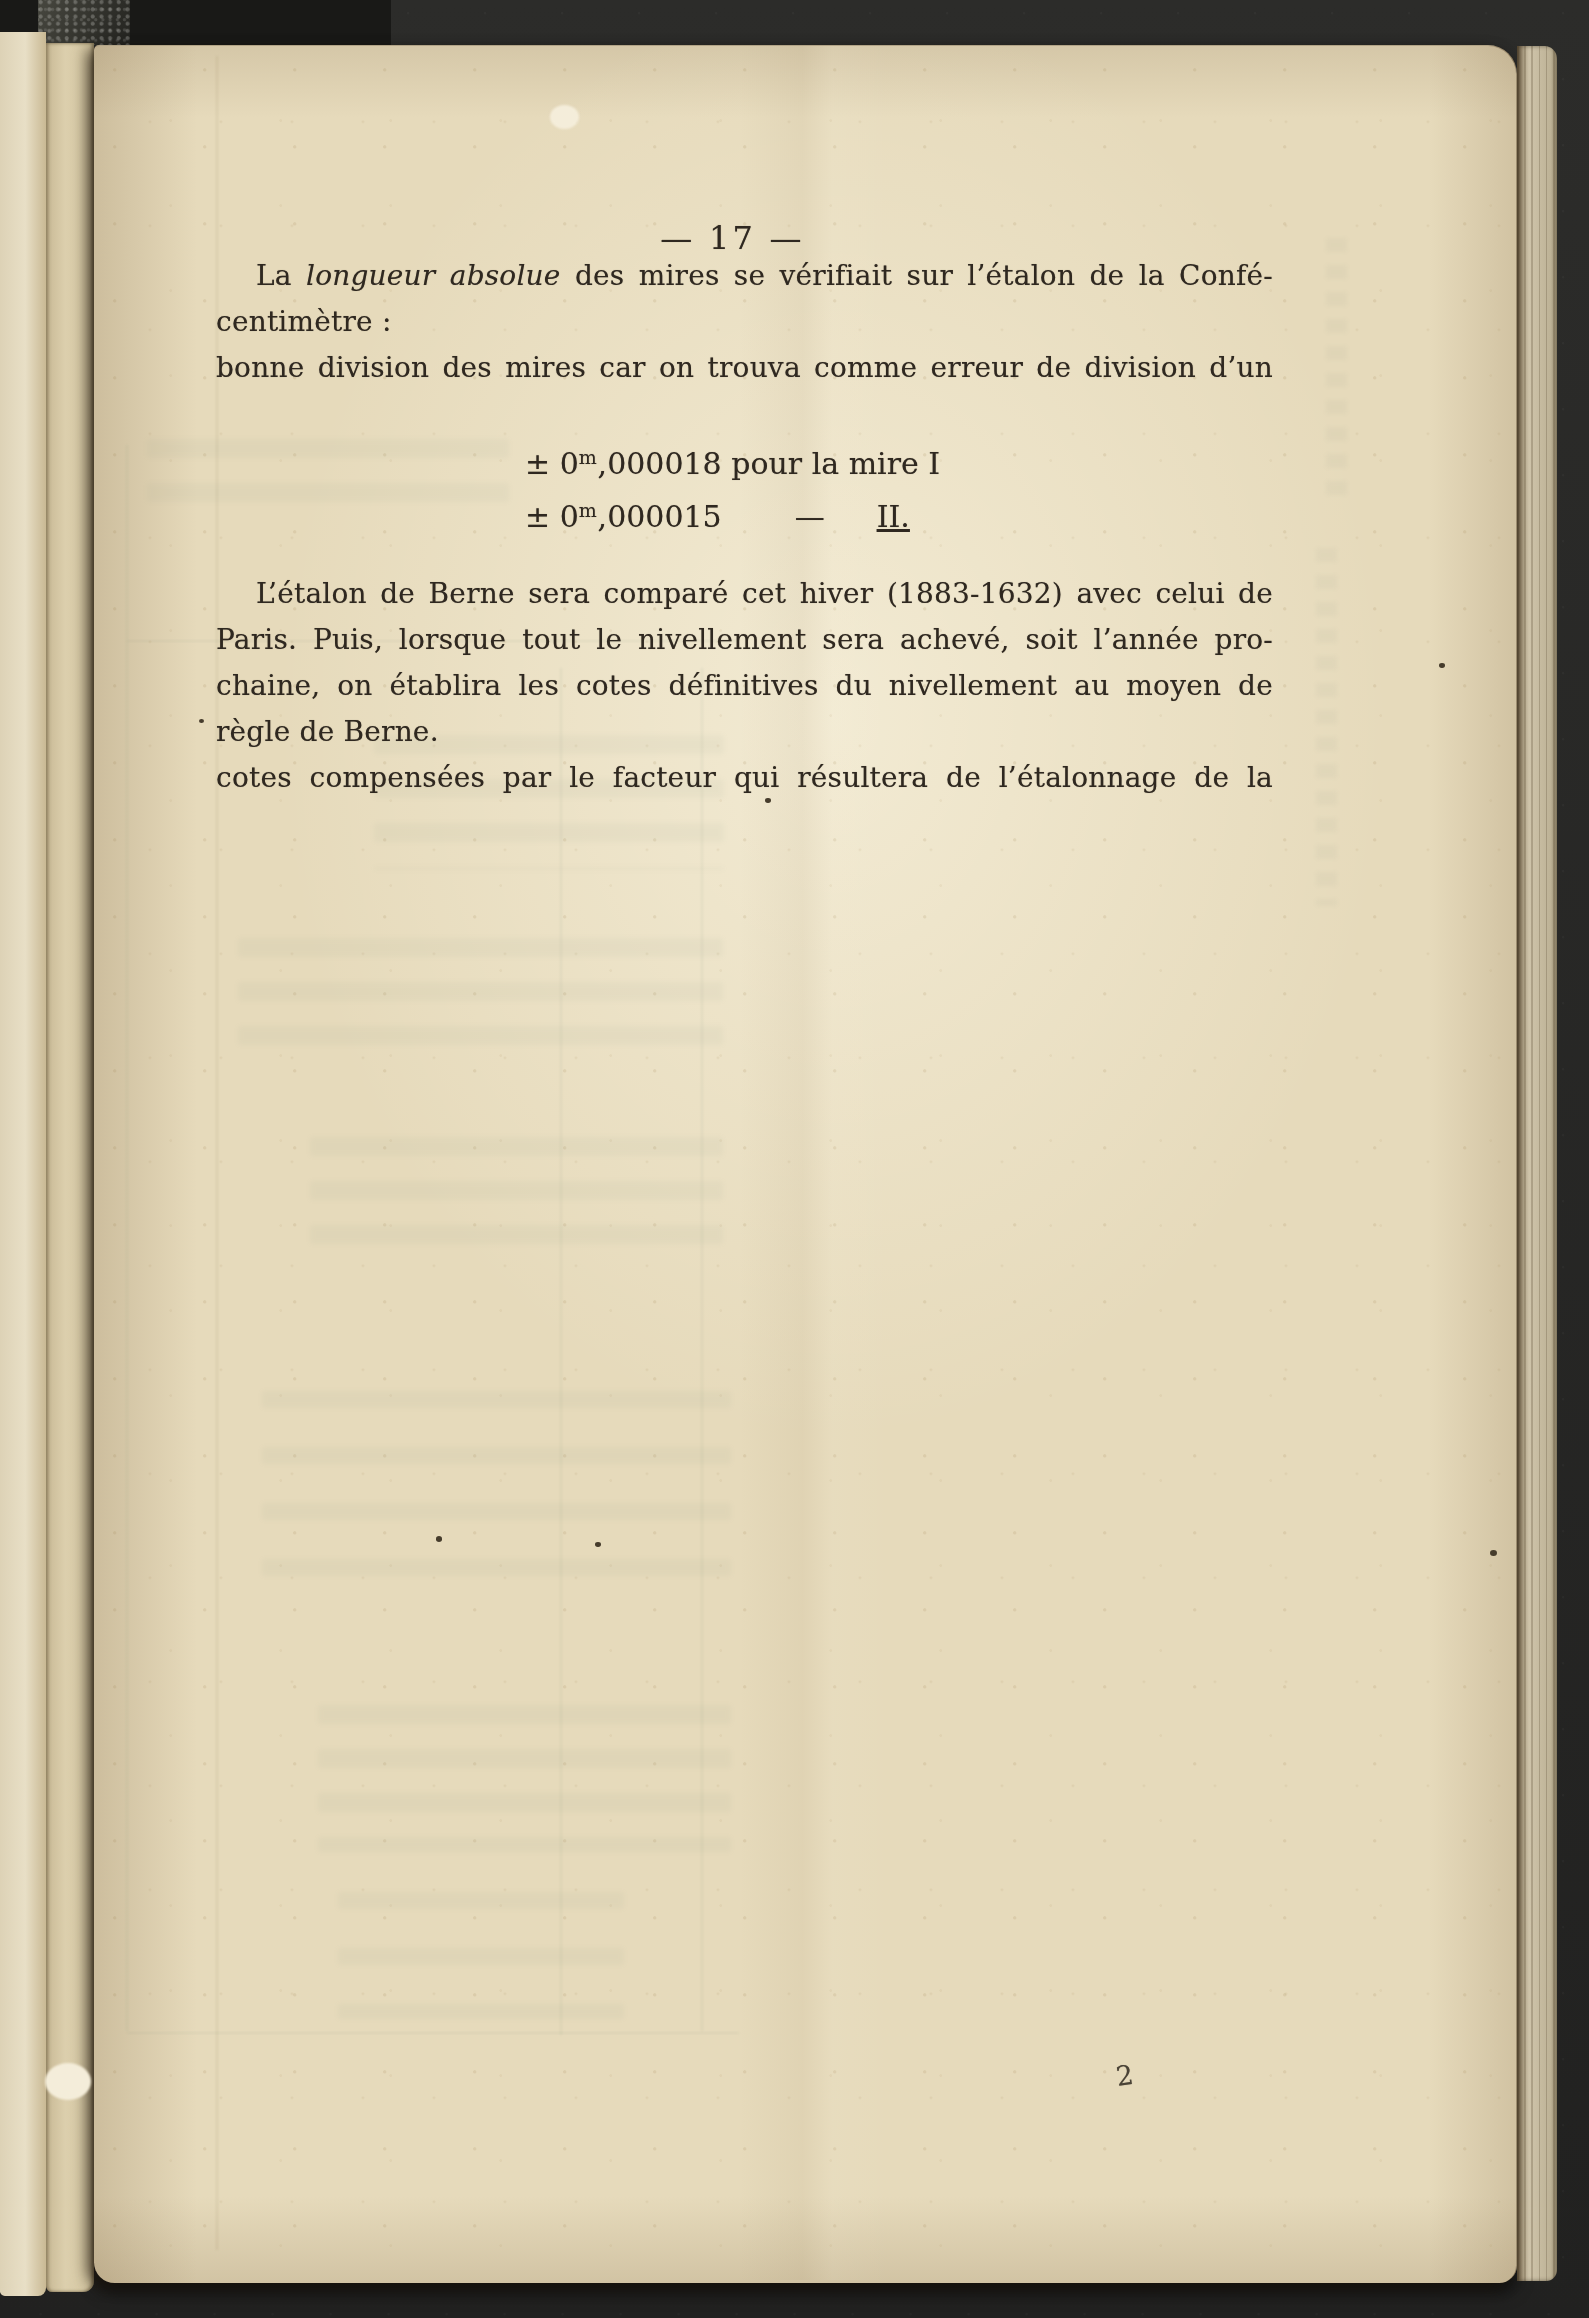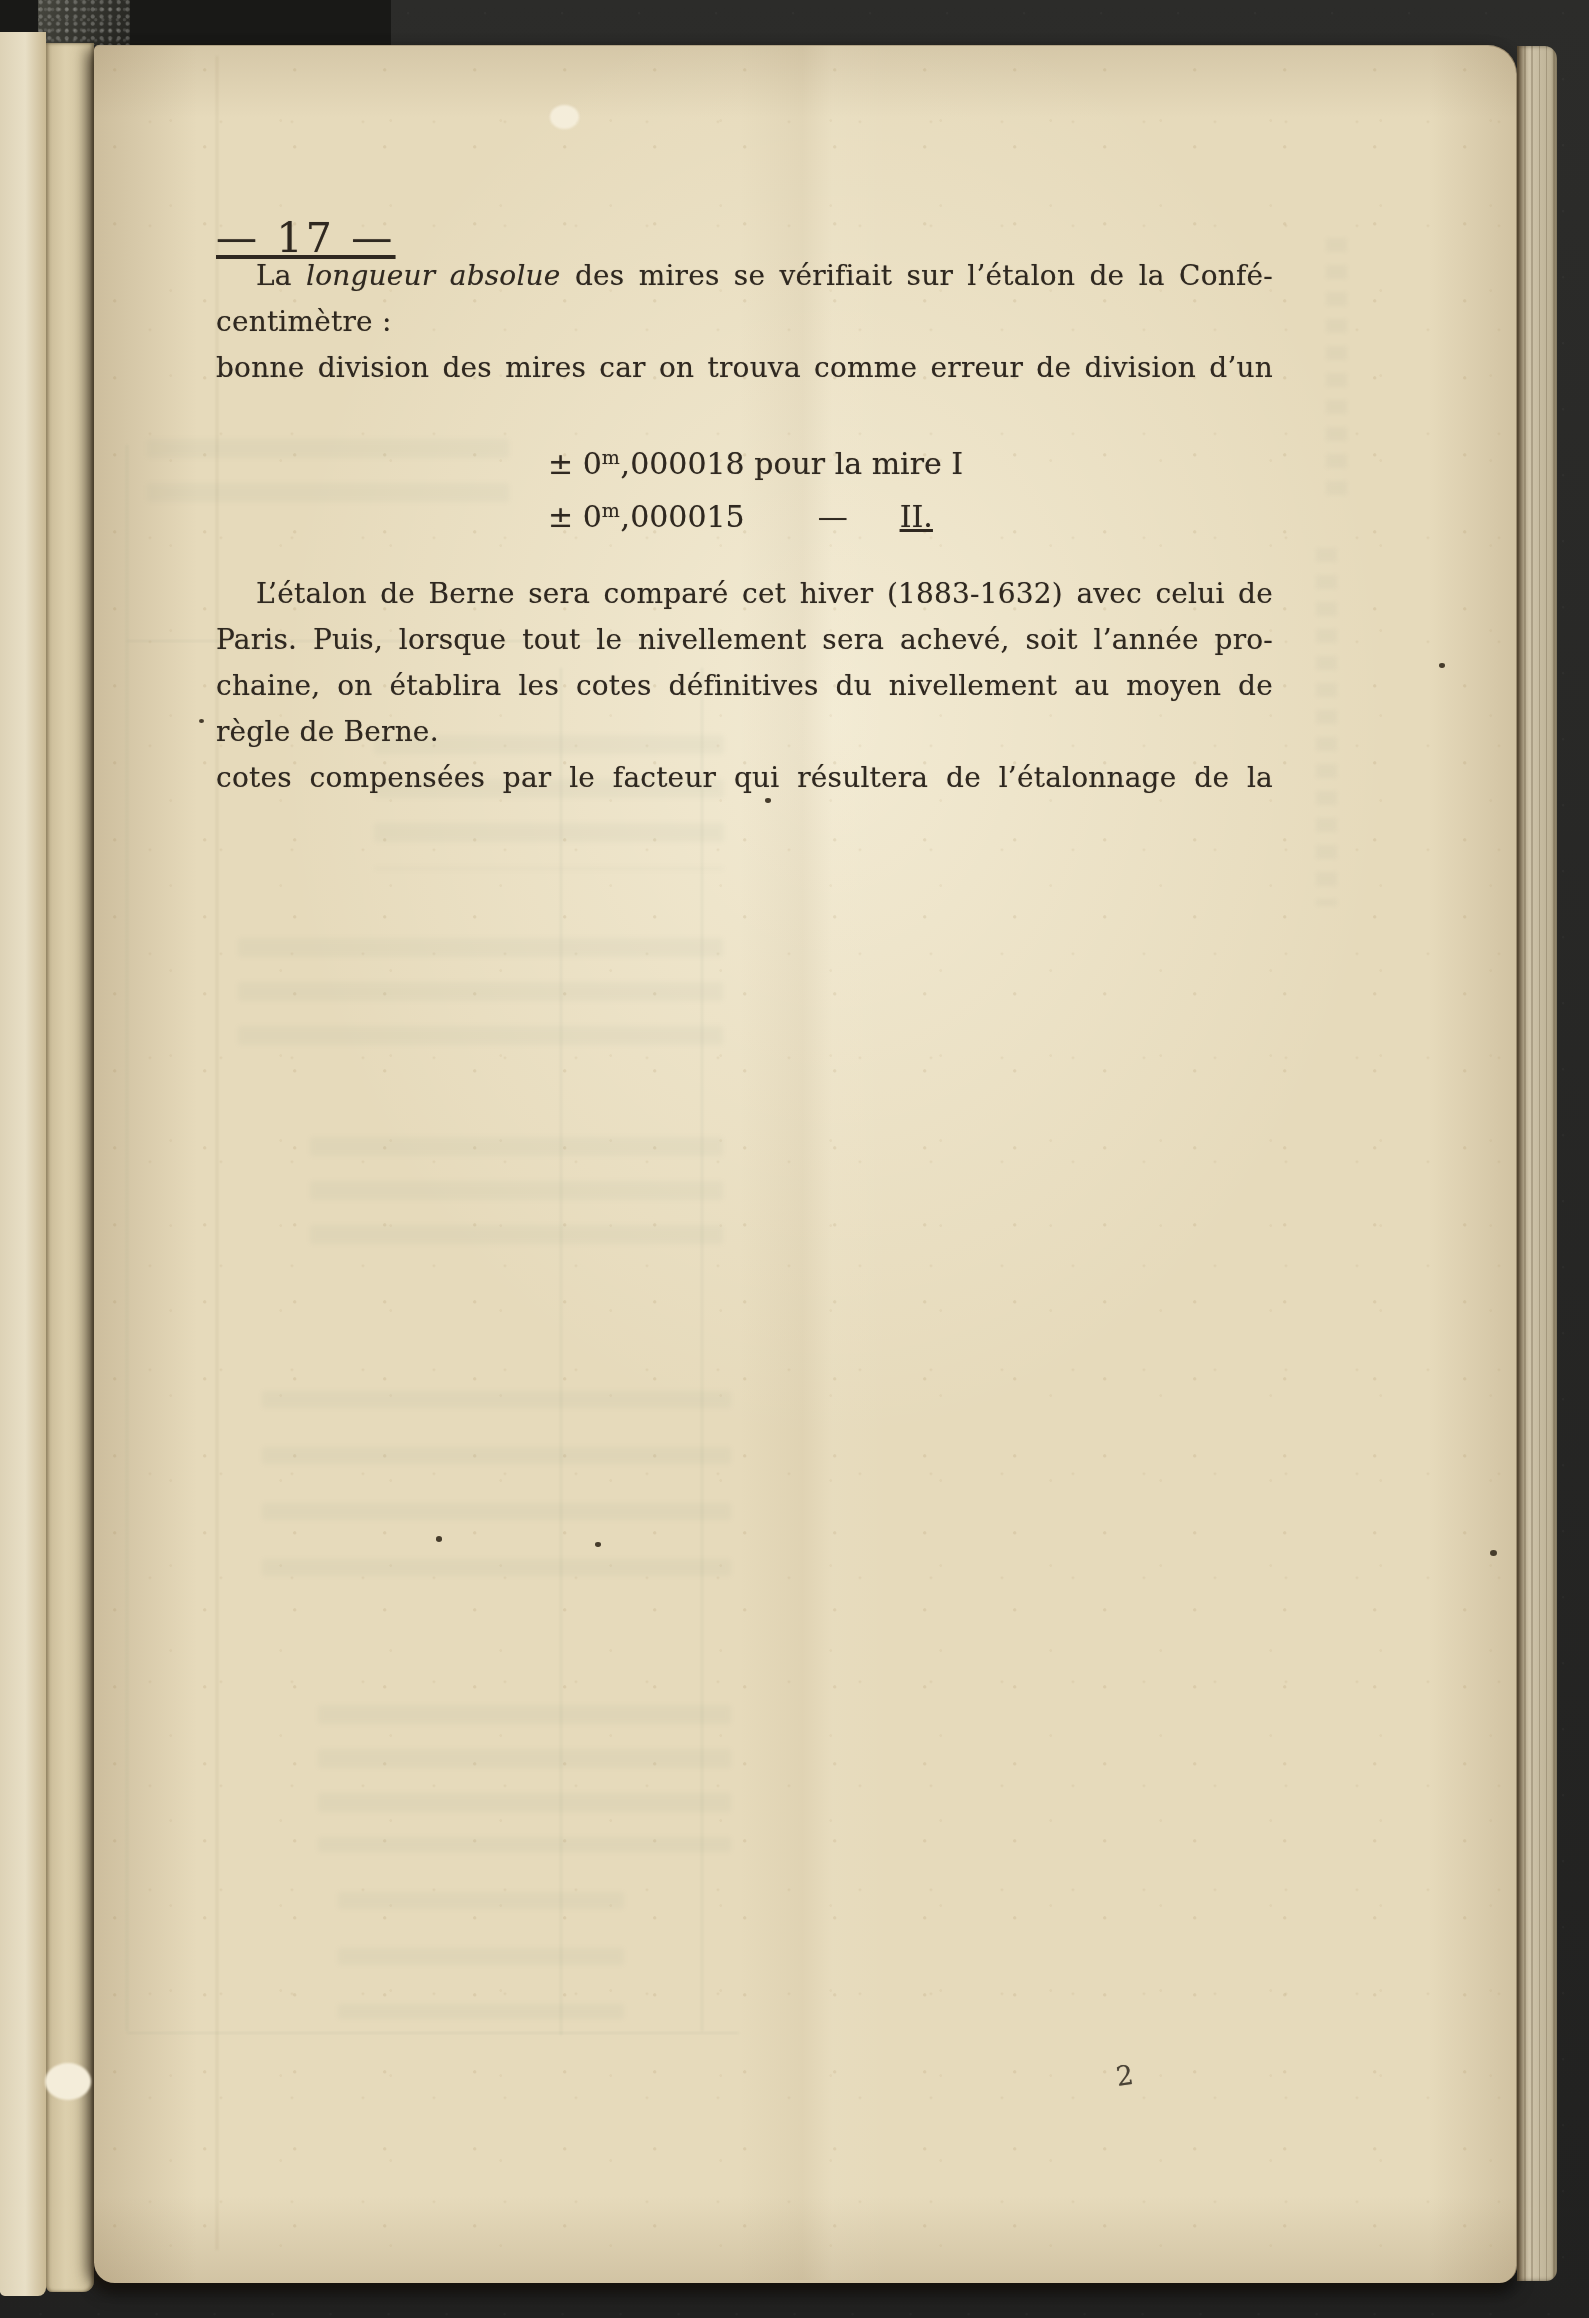--- a/index.html
+++ b/index.html
@@ -57,28 +57,28 @@
   .ghost.sparse{background:repeating-linear-gradient(180deg,#7e907c 0 17.5px, transparent 17.5px 56px);}
   .gline-v{position:absolute;width:2.4px;background:#7e907c;opacity:.10;filter:blur(1.2px);}
   .gline-h{position:absolute;height:2.4px;background:#7e907c;opacity:.09;filter:blur(1.2px);}
   .gvtext{position:absolute;width:20.7px;opacity:.05;filter:blur(2px);
     background:repeating-linear-gradient(180deg,#6f816d 0 14.3px, transparent 14.3px 27px);}
   
   .speck{position:absolute;background:#463c2c;border-radius:50%;}
   .chip{position:absolute;background:#f4edda;border-radius:50%;filter:blur(1.2px);}
   
   .print{color:#2f2820;text-shadow:0 0 0.8px rgba(47,40,32,.45);}
-  .pageno{position:absolute;left:216px;top:215px;width:1033px;text-align:left;
-    font-size:41px;line-height:46px;letter-spacing:3.2px;text-decoration:underline;}
+  .pageno{position:absolute;left:216px;top:215px;width:1033px;text-align:center;
+    font-size:32px;line-height:46px;letter-spacing:3.2px;}
   .para{position:absolute;left:216px;width:1057px;font-size:28px;line-height:46px;letter-spacing:0.2px;}
   .para1{top:253px;} .para2{top:571px;}
   .line{text-align:justify;text-align-last:justify;}
   .line.last{text-align:left;text-align-last:left;}
   .line.indent{padding-left:40px;box-sizing:border-box;}
-  .meas{position:absolute;left:548px;top:439px;font-size:30px;line-height:49px;white-space:nowrap;}
+  .meas{position:absolute;left:525px;top:439px;font-size:30px;line-height:49px;white-space:nowrap;}
   .meas .sup{font-size:19px;position:relative;top:-10.3px;letter-spacing:0.8px;}
   .meas .ditto{display:inline-block;margin-left:73px;}
   .meas .mire2{display:inline-block;margin-left:52px;text-decoration:underline;}
   .em{font-style:italic;}
   .sig{position:absolute;left:1116px;top:2060px;font-size:27px;color:#3a3328;
     transform:rotate(-8deg);opacity:.9;}
 </style>
 </head>
 <body>
 

